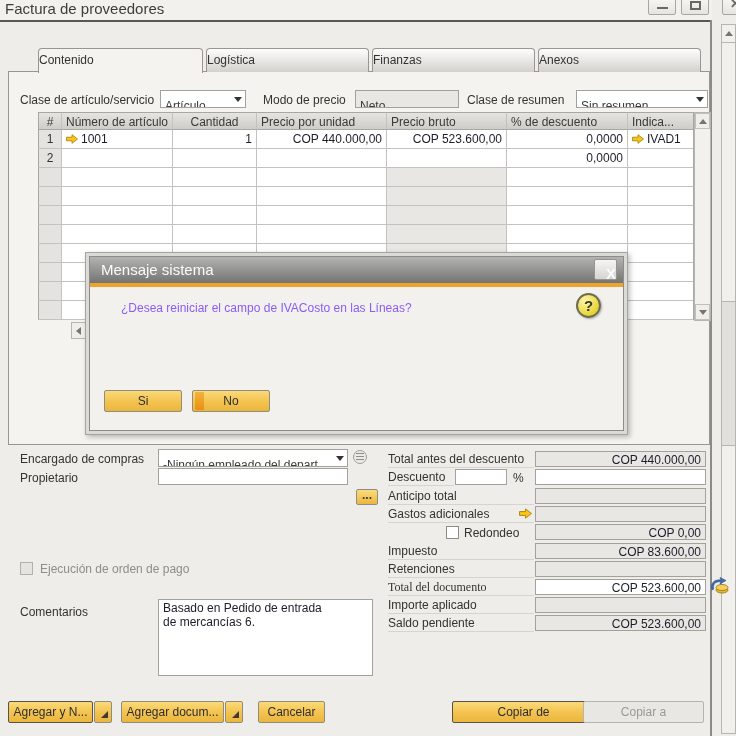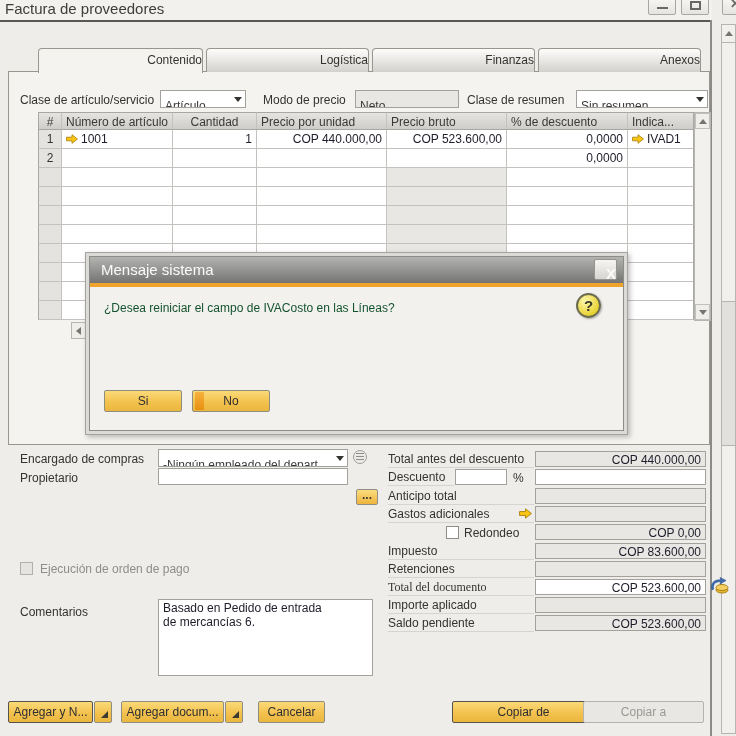--- a/index.html
+++ b/index.html
@@ -23,21 +23,21 @@
   .sliver .sbtn { position:absolute; left:0; top:0; width:13px; height:18px; background:#f1f0ed; border-bottom:1px solid #b7b5b1; }
   .sliver .thumb { position:absolute; left:0px; top:276px; width:13px; height:145px; background:#e2e0dc; border:1px solid #b7b5b1; border-left:none; border-right:none; }
   .tri-up { width:0; height:0; border-left:4px solid transparent; border-right:4px solid transparent; border-bottom:5px solid #77756f; position:absolute; left:3px; top:6px; }
   .tri-down { width:0; height:0; border-left:4px solid transparent; border-right:4px solid transparent; border-top:5px solid #77756f; position:absolute; left:3px; top:6px; }
   .tri-left { width:0; height:0; border-top:4px solid transparent; border-bottom:4px solid transparent; border-right:5px solid #77756f; position:absolute; left:4px; top:4px; }
 
   
   .panel { position:absolute; left:8px; top:71px; width:702px; height:374px; background:#f4f3f0; border:1px solid #98968f; }
   .tab { position:absolute; top:48px; height:24px; border:1px solid #98968f; border-bottom:none;
          border-radius:4px 4px 0 0; background:linear-gradient(#fdfdfc,#d3d1cd);
-         text-align:right; line-height:22px; color:#33332f; cursor:default; }
+         text-align:left; line-height:22px; color:#33332f; cursor:default; }
   .tab.active { background:#f4f3f0; height:25px; z-index:3; }
 
   
   .lbl { position:absolute; white-space:nowrap; color:#33332f; }
   .field { position:absolute; height:17px; border:1px solid #a3a19b; background:#fff; padding:8px 4px; white-space:nowrap; overflow:hidden; }
   .field.disabled { background:#e9e7e3; }
   .dd { padding-right:14px; }
   .dd .arr { position:absolute; right:3px; top:6px; width:0; height:0; border-left:4px solid transparent; border-right:4px solid transparent; border-top:5px solid #33332f; }
 
   
@@ -84,21 +84,21 @@
   .dd-sq { position:absolute; width:18px; height:22px; background:linear-gradient(#fada79,#f3c24e 55%,#eab63e); border:1px solid #8f8c80; border-radius:2px; }
   .corner-tri { position:absolute; right:3px; bottom:4px; width:0; height:0; border-left:7px solid transparent; border-bottom:7px solid #3c3a33; }
 
   
   .dialog { position:absolute; left:85px; top:252px; width:543px; height:183px; background:#dcdad6; border:1px solid #a5a3a0; box-shadow:2px 2px 5px rgba(0,0,0,.25); padding:3px; z-index:10; }
   .dialog-inner { position:relative; width:100%; height:100%; border:1px solid #8e8c88; background:#f2f1ee; }
   .dialog-title { position:relative; height:26px; background:linear-gradient(#b3b3b1,#747472); }
   .dialog-title span { position:absolute; left:11px; top:4px; font-size:15px; color:#fbfbfa; }
   .dialog-orange { height:4px; background:#f0a32a; }
   .dlg-close { position:absolute; right:6px; top:2px; width:23px; height:21px; background:linear-gradient(#f6f5f3,#d7d5d1); border:1px solid #96948f; border-radius:2px; text-align:center; line-height:19px; color:#63615d; font-weight:bold; font-size:13px; }
-  .dlg-msg { position:absolute; left:14px; top:44px; color:#14532d; }
+  .dlg-msg { position:absolute; left:31px; top:44px; color:#8b5cf6; }
   .q-icon { position:absolute; right:22px; top:36px; width:25px; height:25px; border-radius:50%;
             background:radial-gradient(circle at 35% 30%, #fdf7ae, #e8d334 70%, #d8c225); border:2px solid #6b6b50;
             text-align:center; line-height:22px; font-weight:bold; font-size:15px; color:#3a3a22; box-shadow:1px 1px 2px rgba(0,0,0,.3); }
   .dlg-btn { position:absolute; top:133px; width:78px; height:22px; }
   .focus-stripe { position:absolute; left:2px; top:1px; bottom:1px; width:9px; background:linear-gradient(#f5b13c,#e8900f); border-radius:1px; }
 </style>
 </head>
 <body>
 
 <div id="screen">

